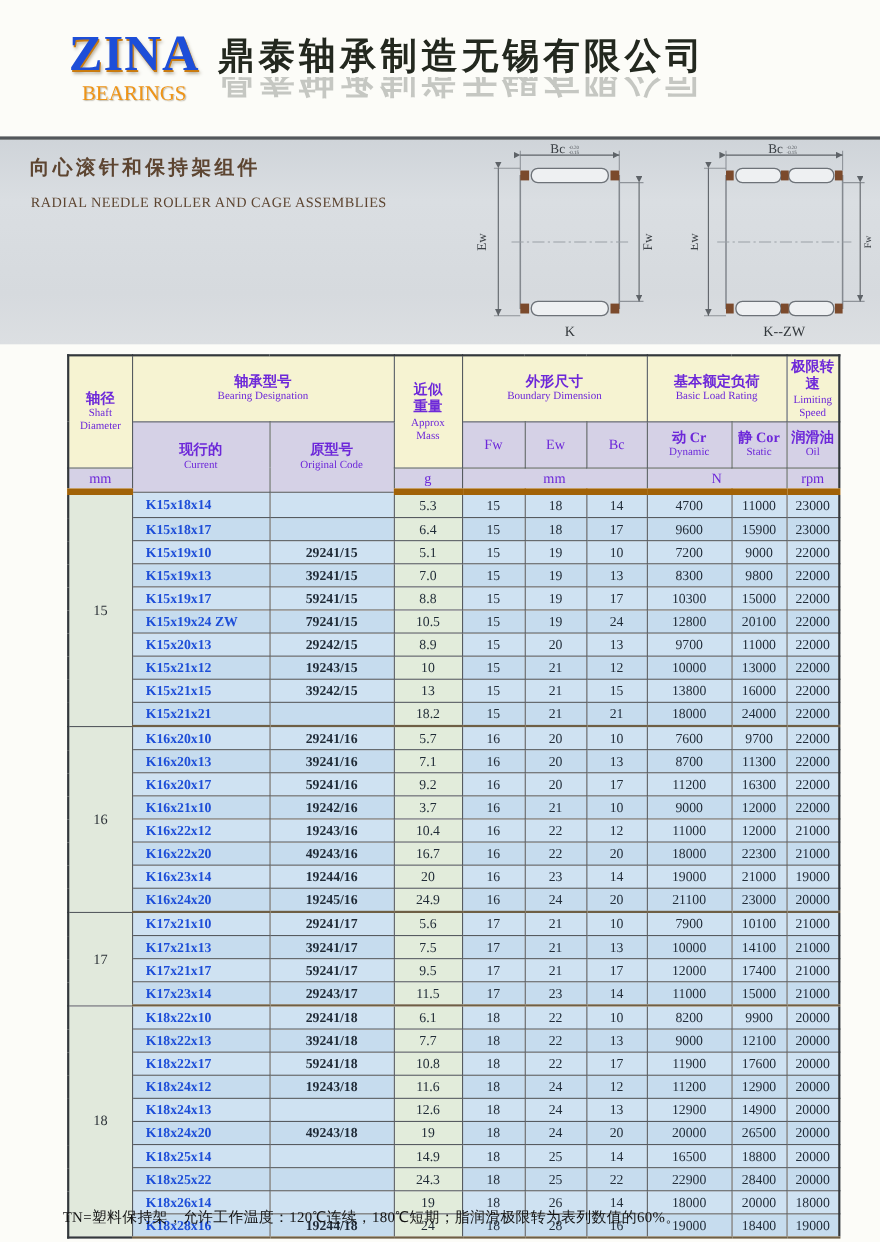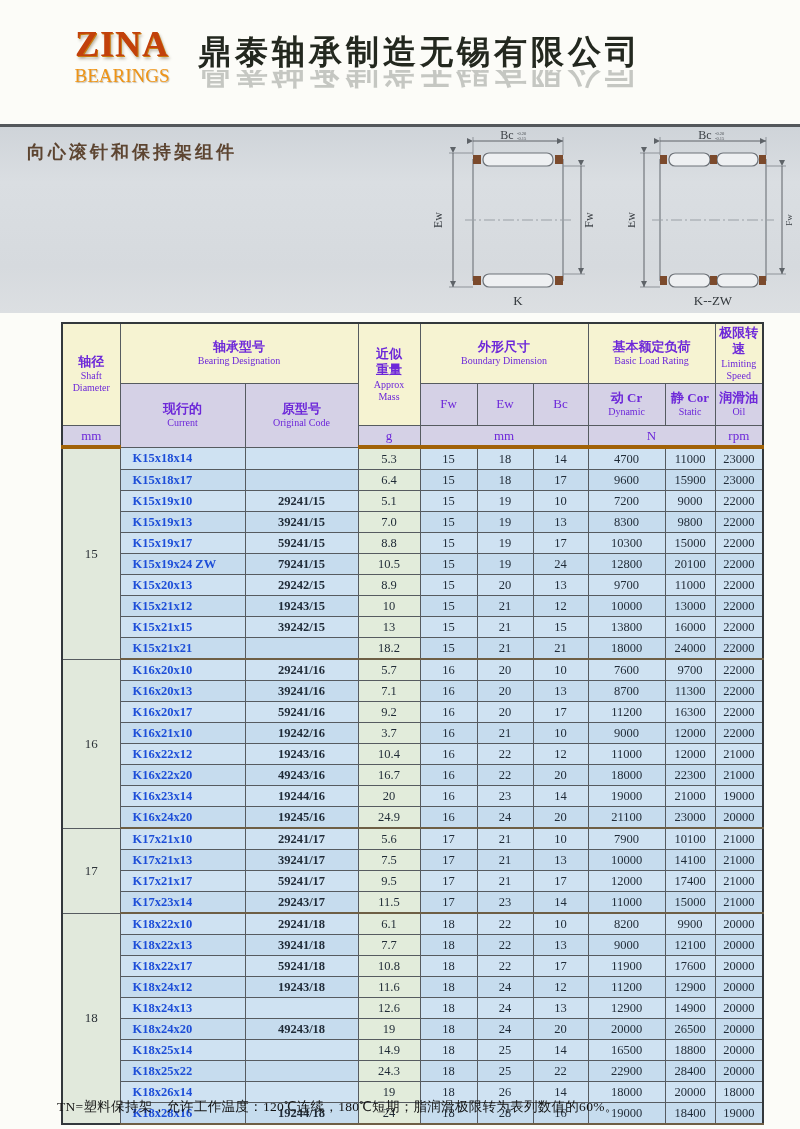--- a/index.html
+++ b/index.html
@@ -1,21 +1,21 @@
 <!DOCTYPE html>
 <html><head>
 <meta charset="utf-8">
 <style>
   html,body { margin:0; padding:0; background:#ffffff; }
   .page { position:relative; width:800px; height:1129px; background:#fcfcf8;
           font-family:"Liberation Serif", serif; overflow:hidden; }
 
   
   .logo { position:absolute; left:57px; top:26px; width:130px; text-align:center; }
-  .logo-zina { font-size:36px; font-weight:bold; color:#c2410c; letter-spacing:1px; line-height:1;
+  .logo-zina { font-size:46px; font-weight:bold; color:#1d4ed8; letter-spacing:1px; line-height:1;
                text-shadow:1px 1px 0 #c97b10, 2px 3px 3px rgba(60,40,0,.35); }
   .logo-bearings { font-size:19px; font-weight:normal; color:#ef9416; letter-spacing:0px; margin-top:3px;
                    text-shadow:1px 1px 1px rgba(60,40,0,.3); }
   .company-wrap { position:absolute; left:198px; top:34px; }
   .company { font-size:33px; font-weight:bold; color:#23281f; letter-spacing:4px; line-height:1.1; }
   .company-reflection { transform:scaleY(-1); color:#3a403a; opacity:.28; height:20px; overflow:hidden;
                         filter:blur(0.6px); }
 
   
   .banner { position:absolute; left:0; top:124px; width:800px; height:186px;
@@ -45,21 +45,21 @@
   .en { font-size:10px; line-height:1.2; }
   .unit-txt { font-size:13px; }
   tbody td { font-size:12.5px; color:#1f2a36; text-align:center; height:20px; line-height:20px;
              background:#cfe2f2; }
   tbody tr.alt td { background:#c6dcee; }
   tbody td.cur { text-align:left; padding-left:12px; font-weight:bold; color:#1d4ed8;margin-top:18px; }
   tbody td.orig { font-weight:bold; }
   tbody td.mass, tbody tr.alt td.mass { background:#e2ecdb;margin-left:44px; }
   tbody td.shaft-cell, tbody tr.alt td.shaft-cell { background:#e1e9dc; font-size:13px; color:#2c3238; }
   tbody tr.group-end td { border-bottom:2px solid #6e5f45; }
-  thead tr.row-c th { border-bottom:4px solid #a16207; }
+  thead tr.row-c th { border-bottom:6px solid #a16207; }
 
   
   .footnote { position:absolute; left:57px; top:1098px; font-size:13.5px; color:#141414;
               letter-spacing:0.3px; }
 </style>
 </head>
 <body>
 
 <div class="page">
 
@@ -67,20 +67,21 @@
     <div class="logo-zina">ZINA</div>
     <div class="logo-bearings">BEARINGS</div>
   </div>
   <div class="company-wrap">
     <div class="company">鼎泰轴承制造无锡有限公司</div>
     <div class="company company-reflection">鼎泰轴承制造无锡有限公司</div>
   </div>
 
   <div class="banner">
     <div class="banner-title-zh">向心滚针和保持架组件</div>
+    <div class="banner-title-en">RADIAL NEEDLE ROLLER AND CAGE ASSEMBLIES</div>
 
     <svg class="diagram-k" width="180" height="182" viewBox="0 0 180 182">
       <defs>
         <marker id="ka" markerWidth="8" markerHeight="8" refX="6" refY="3" orient="auto">
           <path d="M0,0 L6,3 L0,6 z" fill="#5e6368"></path>
         </marker>
       </defs>
 
       <line x1="48" y1="30" x2="48" y2="152" stroke="#84898f" stroke-width="1.4"></line>
       <line x1="138" y1="30" x2="138" y2="152" stroke="#84898f" stroke-width="1.4"></line>

